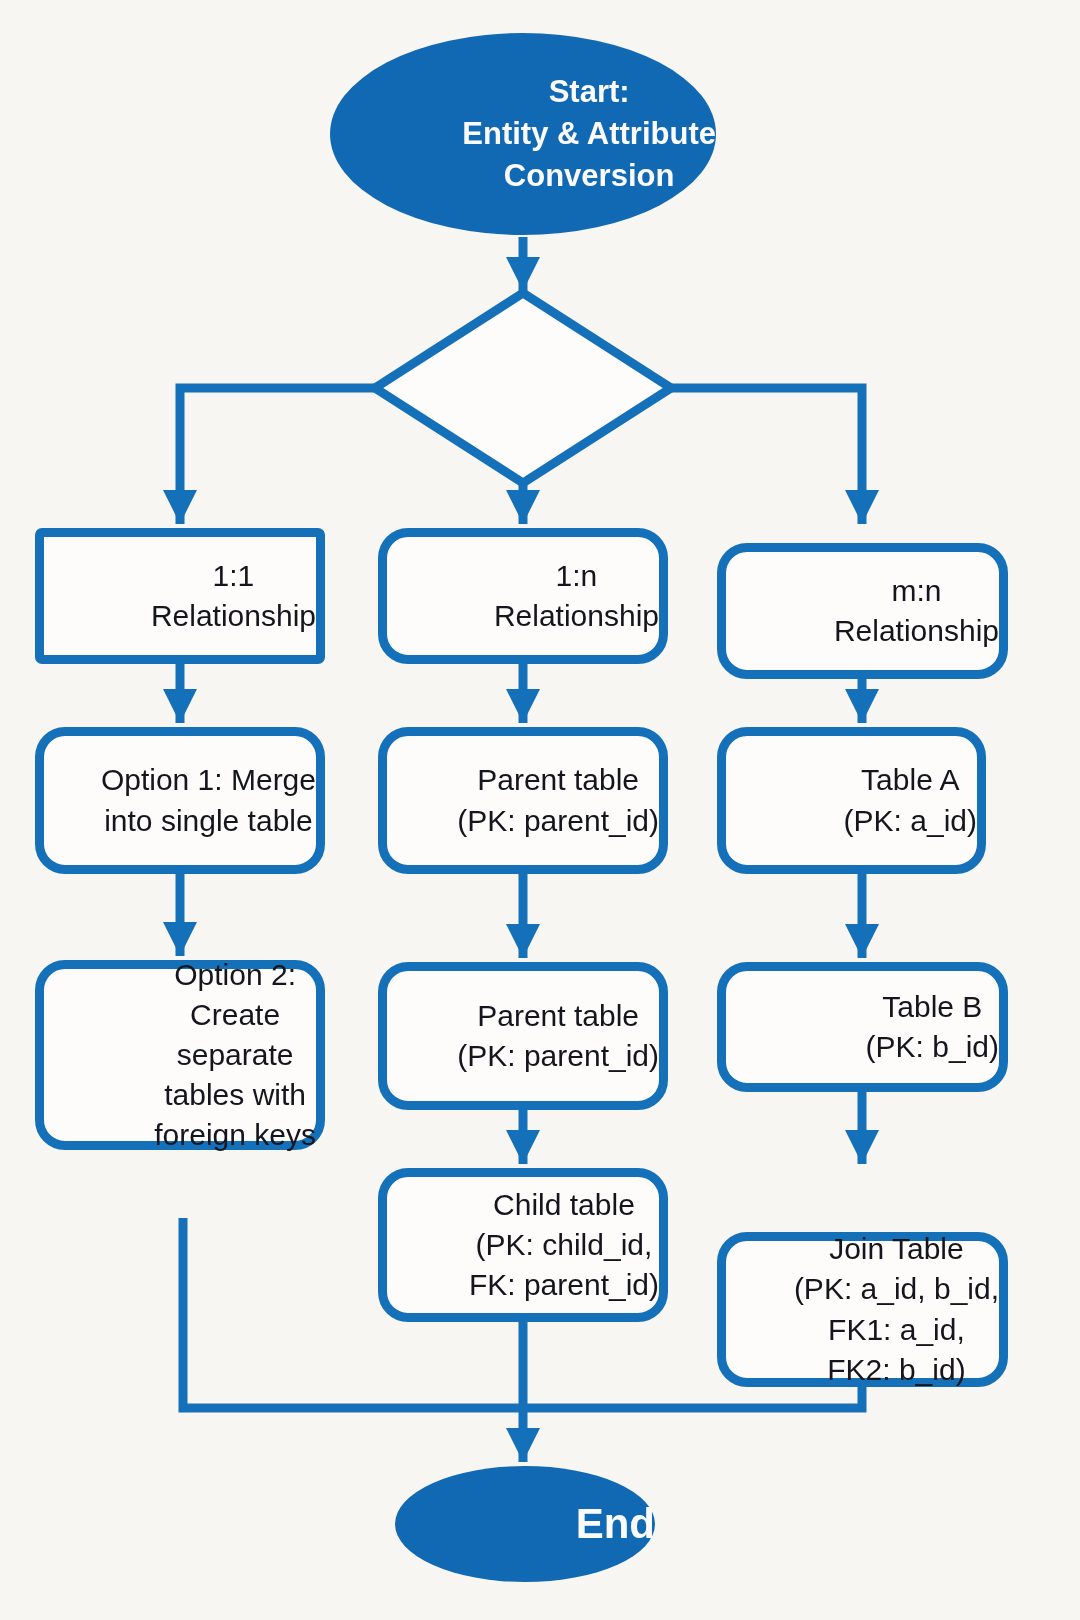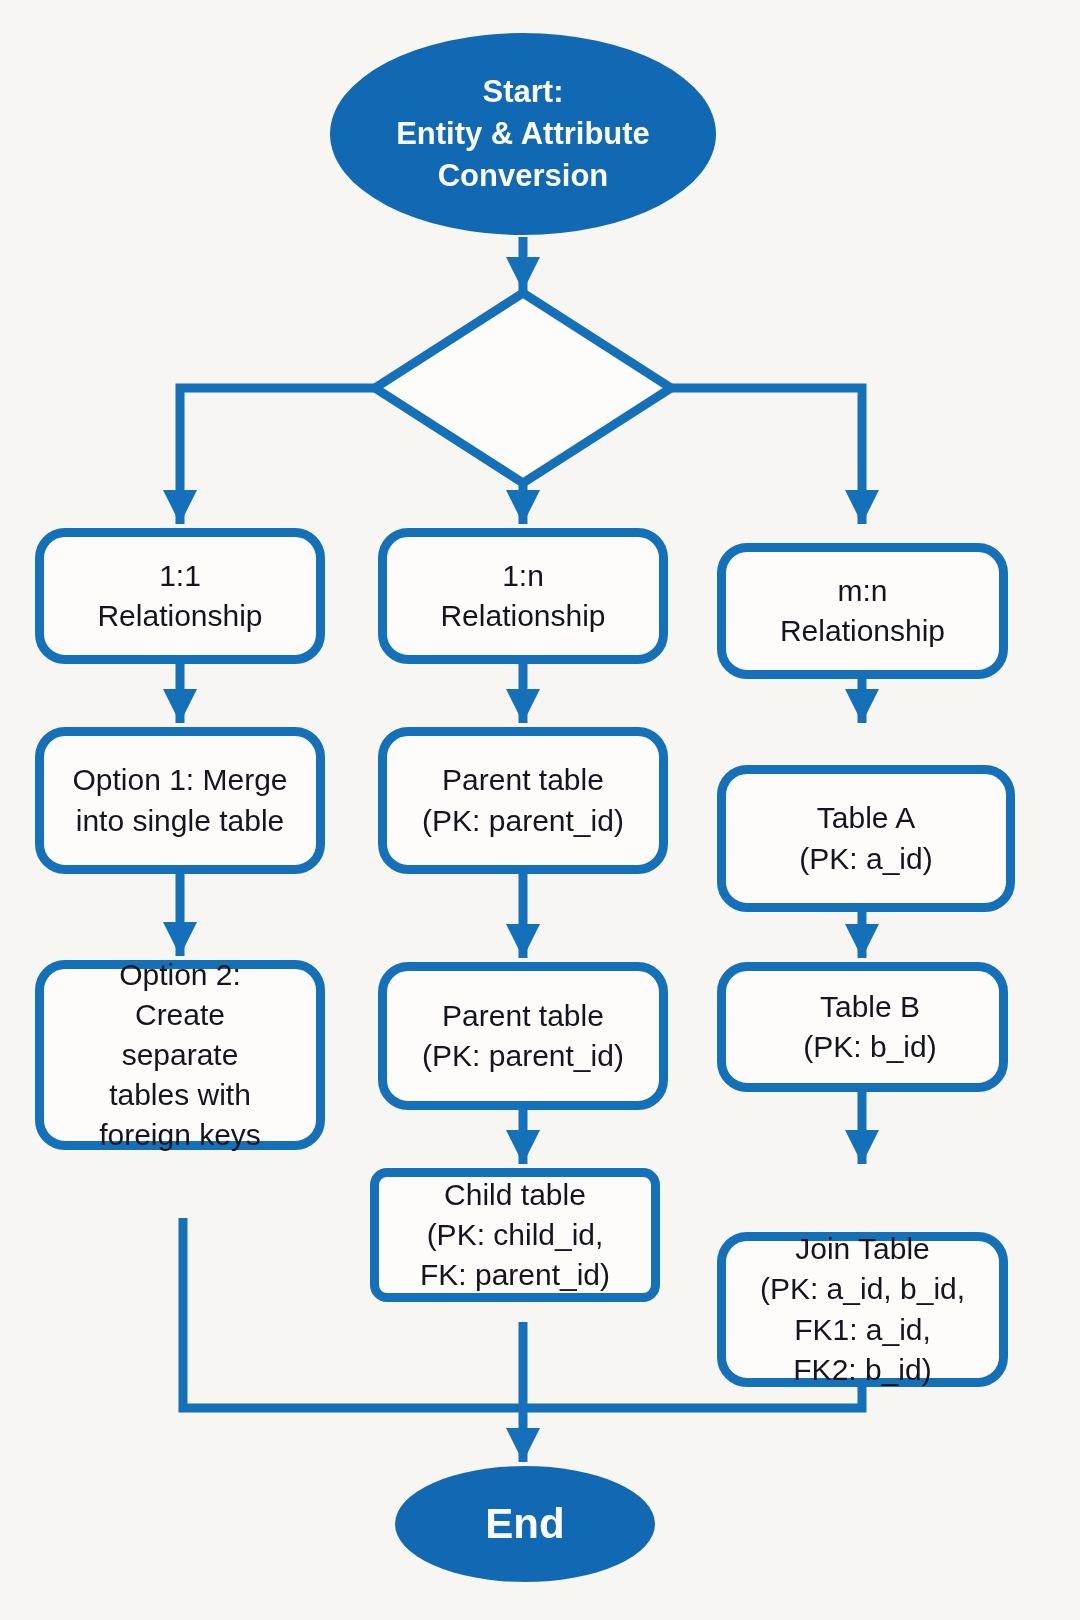--- a/index.html
+++ b/index.html
@@ -12,43 +12,43 @@
   }
   *{margin:0;padding:0;box-sizing:border-box;}
   html,body{width:1080px;height:1620px;background:var(--page-bg);
     font-family:"Liberation Sans","DejaVu Sans",sans-serif;}
   .canvas{position:relative;width:1080px;height:1620px;background:var(--page-bg);overflow:hidden;}
   svg.connectors{position:absolute;left:0;top:0;width:1080px;height:1620px;}
   .connector{stroke:var(--line-blue);stroke-width:9;fill:none;}
   .arrowhead-fill{fill:var(--line-blue);stroke:none;}
   .diamond{fill:var(--node-fill);stroke:var(--line-blue);stroke-width:9;stroke-linejoin:miter;}
 
-  .node{position:absolute;display:flex;align-items:center;justify-content:center;text-align:center;}
+  .node{position:absolute;display:flex;align-items:center;justify-content:flex-end;text-align:center;}
   .box{background:var(--node-fill);border:9px solid var(--line-blue);border-radius:30px;}
   .ellipse{background:var(--primary-blue);border-radius:50%;}
   .node-label{white-space:pre-line;color:var(--text-dark);font-size:30px;line-height:1.34;}
   .light{color:var(--text-light);font-weight:bold;}
 
   
   .n-start{left:330px;top:33px;width:386px;height:202px;}
   .n-start .node-label{font-size:31px;line-height:1.35;}
 
-  .n-rel11{left:35px;top:528px;width:290px;height:136px;}
+  .n-rel11{left:35px;top:528px;width:290px;height:136px;border-radius:7px;}
   .n-rel1n{left:378px;top:528px;width:290px;height:136px;}
   .n-relmn{left:717px;top:528px;width:291px;height:136px;margin-top:15px;}
 
   .n-opt1{left:35px;top:727px;width:290px;height:147px;}
   .n-parent1{left:378px;top:727px;width:290px;height:147px;}
-  .n-tablea{left:717px;top:727px;width:298px;height:147px;margin-top:38px;}
+  .n-tablea{left:717px;top:727px;width:269px;height:147px;}
 
   .n-opt2{left:35px;top:960px;width:290px;height:190px;}
   .n-parent2{left:378px;top:962px;width:290px;height:148px;}
   .n-tableb{left:717px;top:962px;width:291px;height:130px;padding-left:15px;}
 
-  .n-child{left:370px;top:1168px;width:290px;height:134px;border-radius:17px;}
+  .n-child{left:378px;top:1168px;width:290px;height:154px;}
   .n-join{left:717px;top:1232px;width:291px;height:155px;}
 
   .n-end{left:395px;top:1466px;width:260px;height:116px;}
   .n-end .node-label{font-size:42px;}
 </style>
 </head>
 <body>
 
 <div class="canvas">
 

